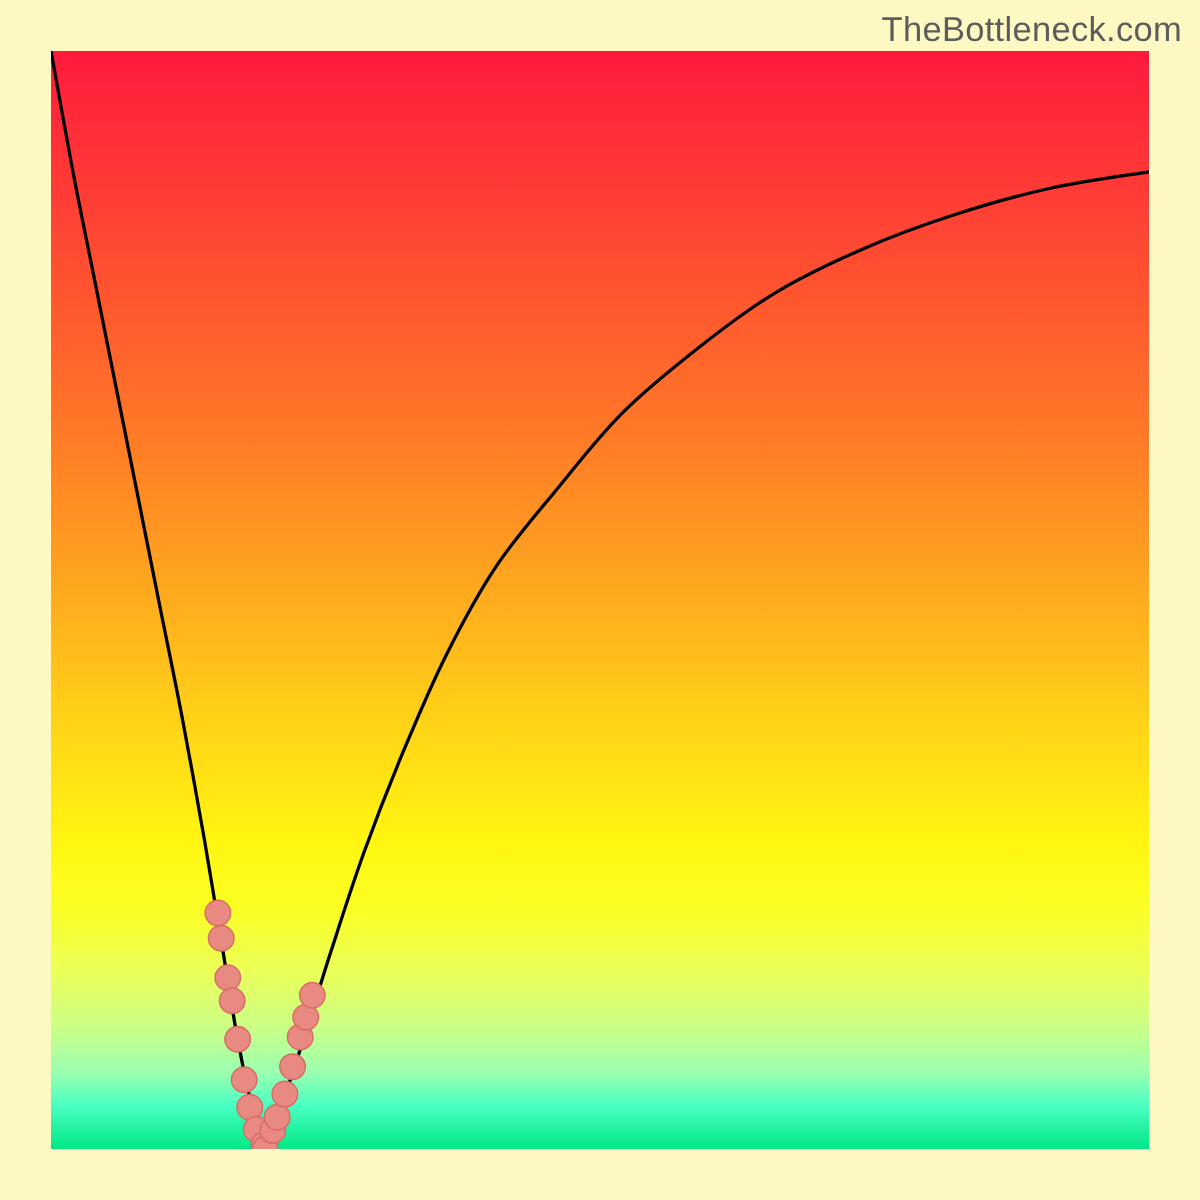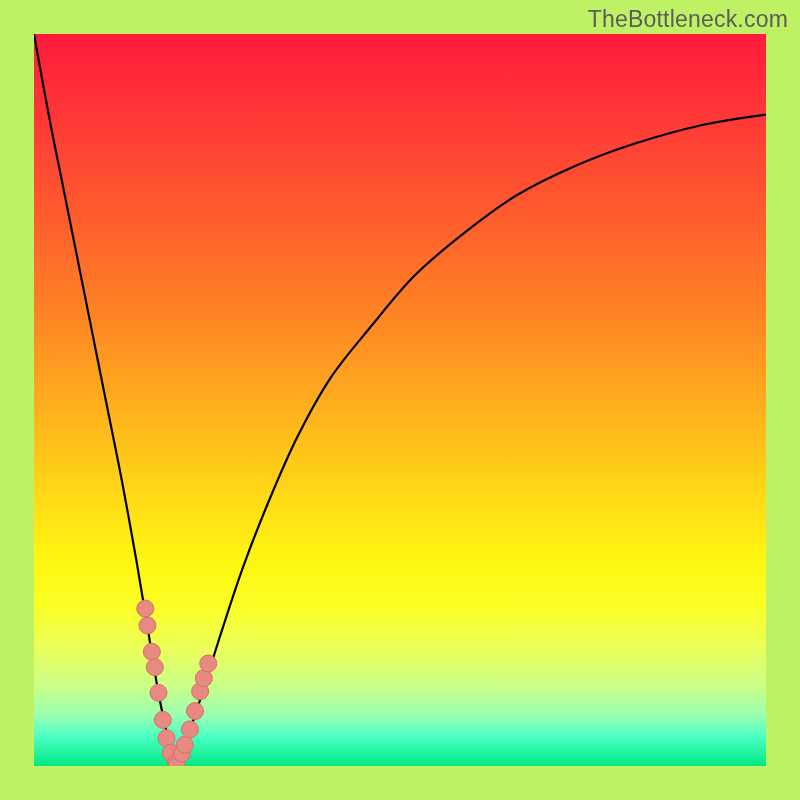--- a/index.html
+++ b/index.html
@@ -8,21 +8,21 @@
     width: 800px;
     height: 800px;
     overflow: hidden;
     background: #000;
     font-family: Arial, Helvetica, sans-serif;
   }
   .frame {
     position: relative;
     width: 800px;
     height: 800px;
-    background: #bef264;
+    background: #fef9c3;
   }
   .plot-area {
     position: absolute;
     left: 34px;
     top: 34px;
     width: 732px;
     height: 732px;
     background: linear-gradient(
       to bottom,
       #ff1a3d 0%,

